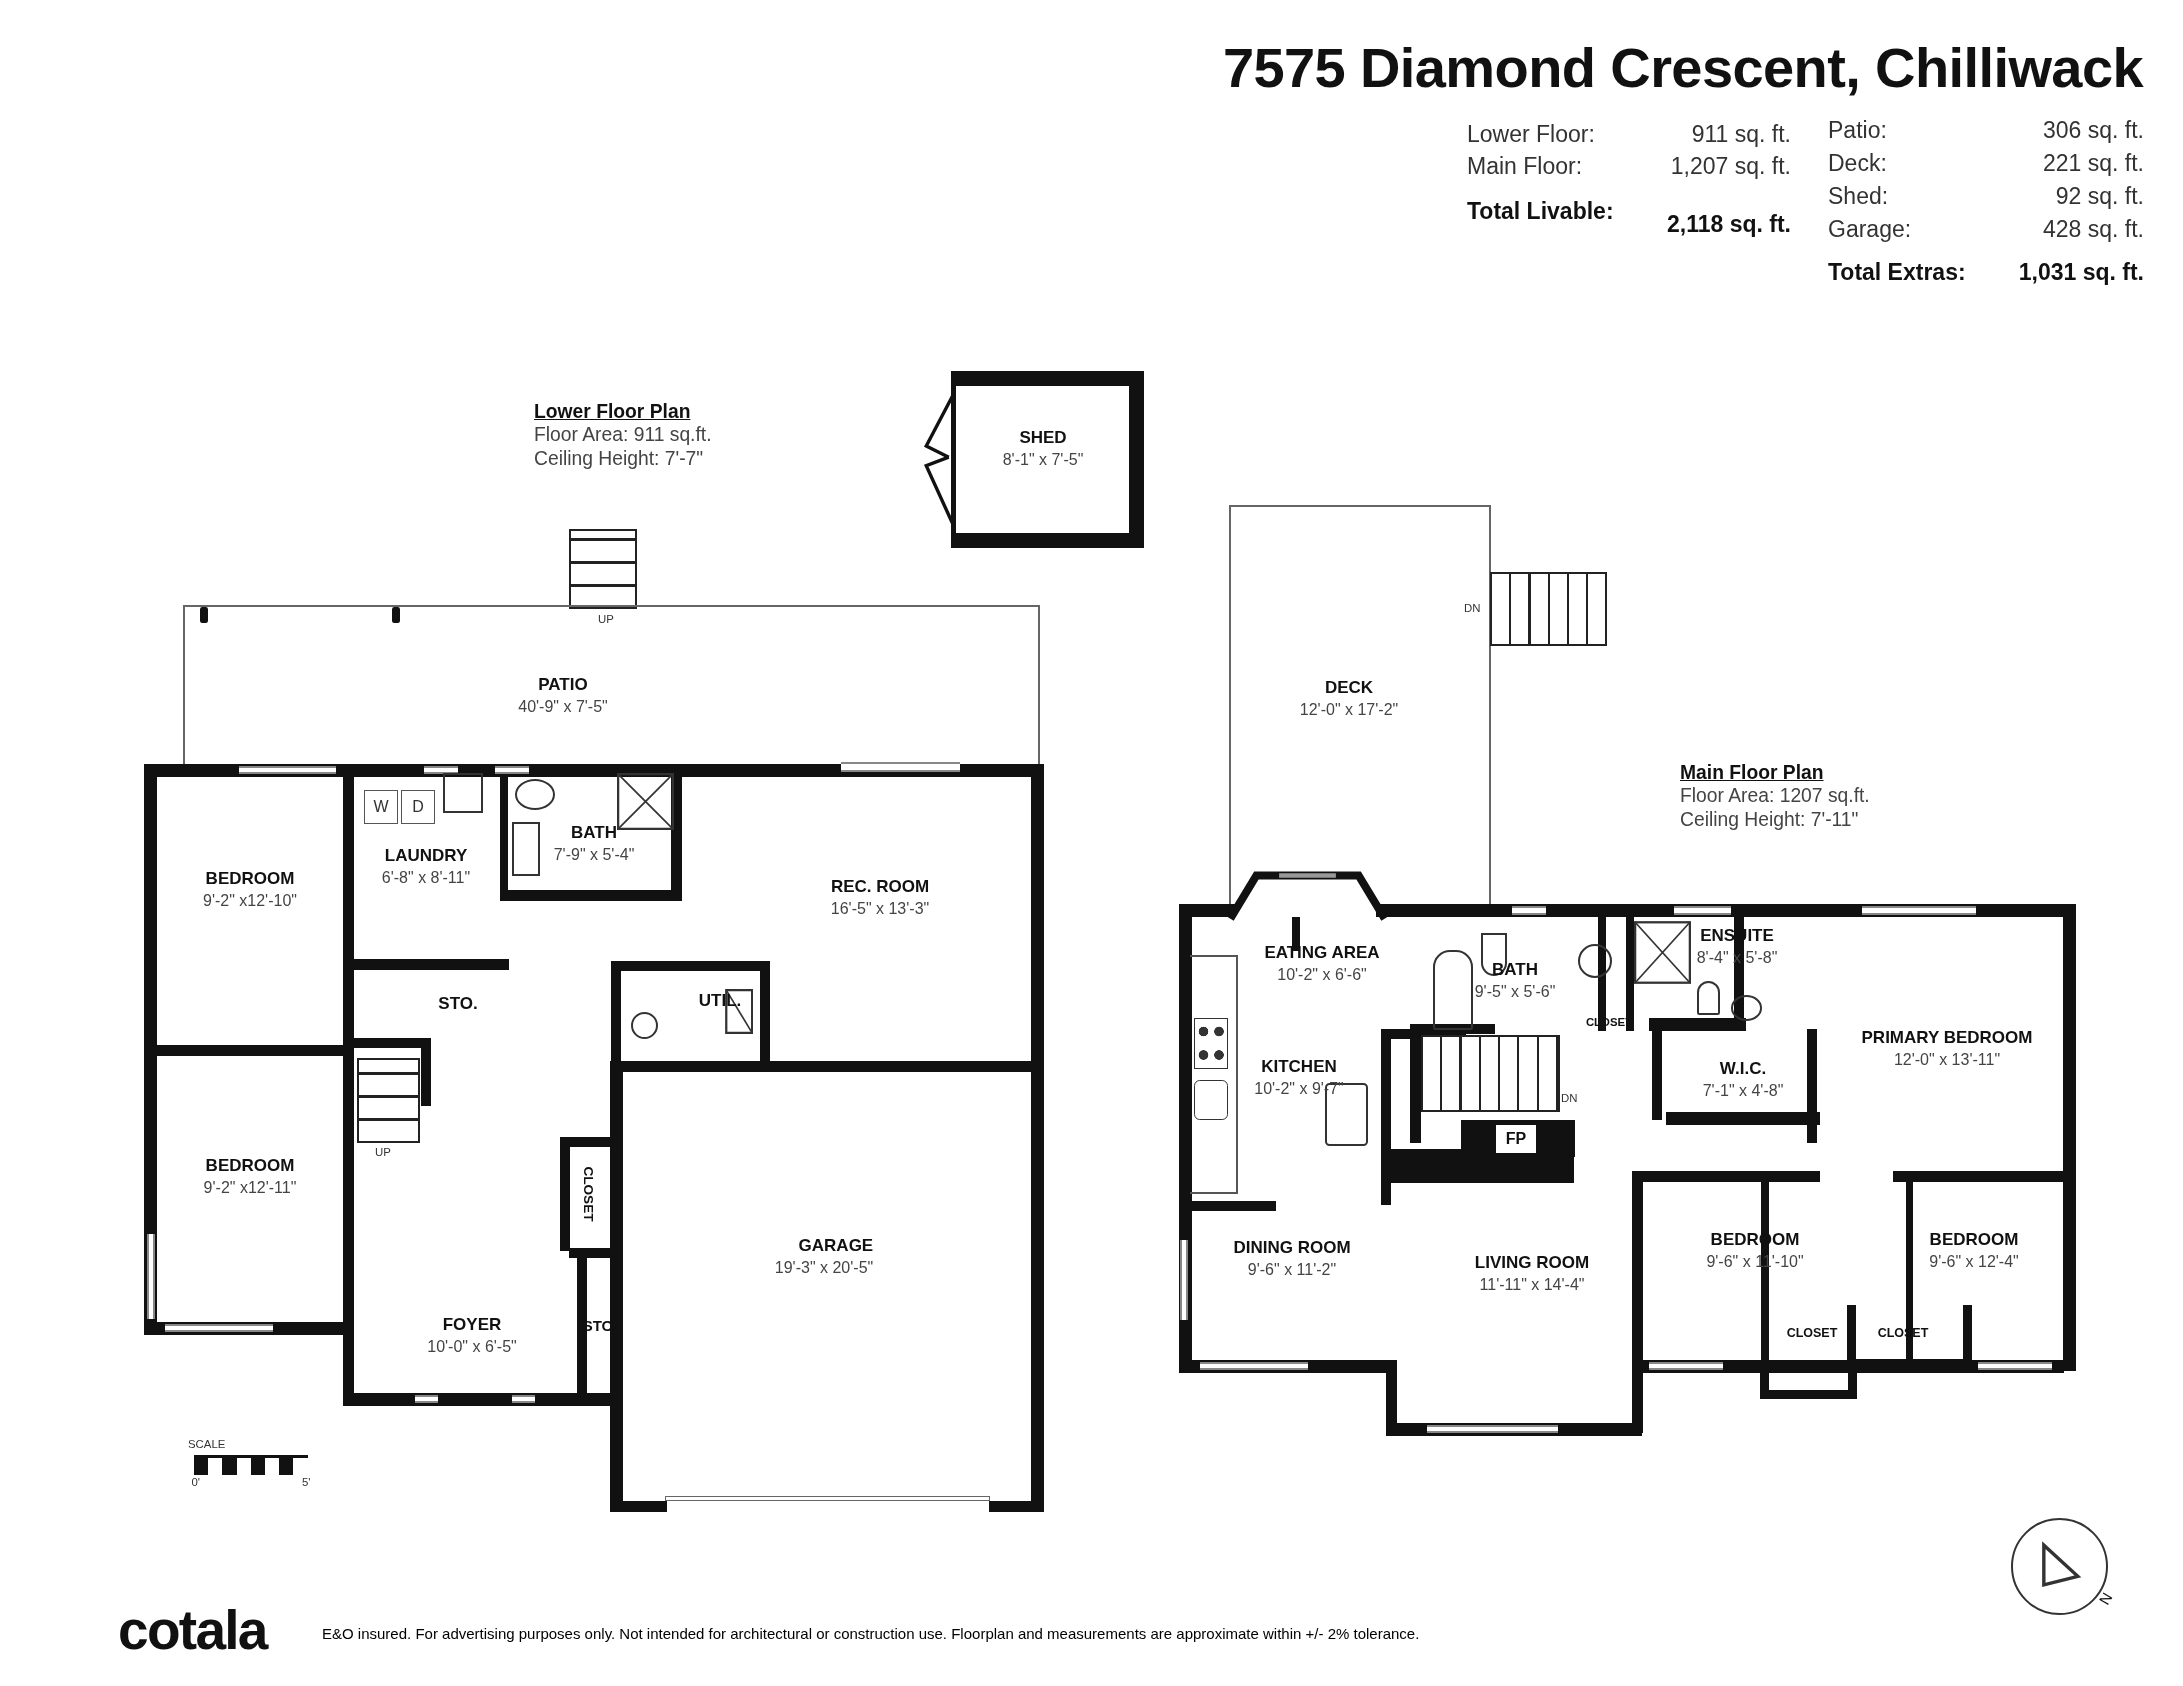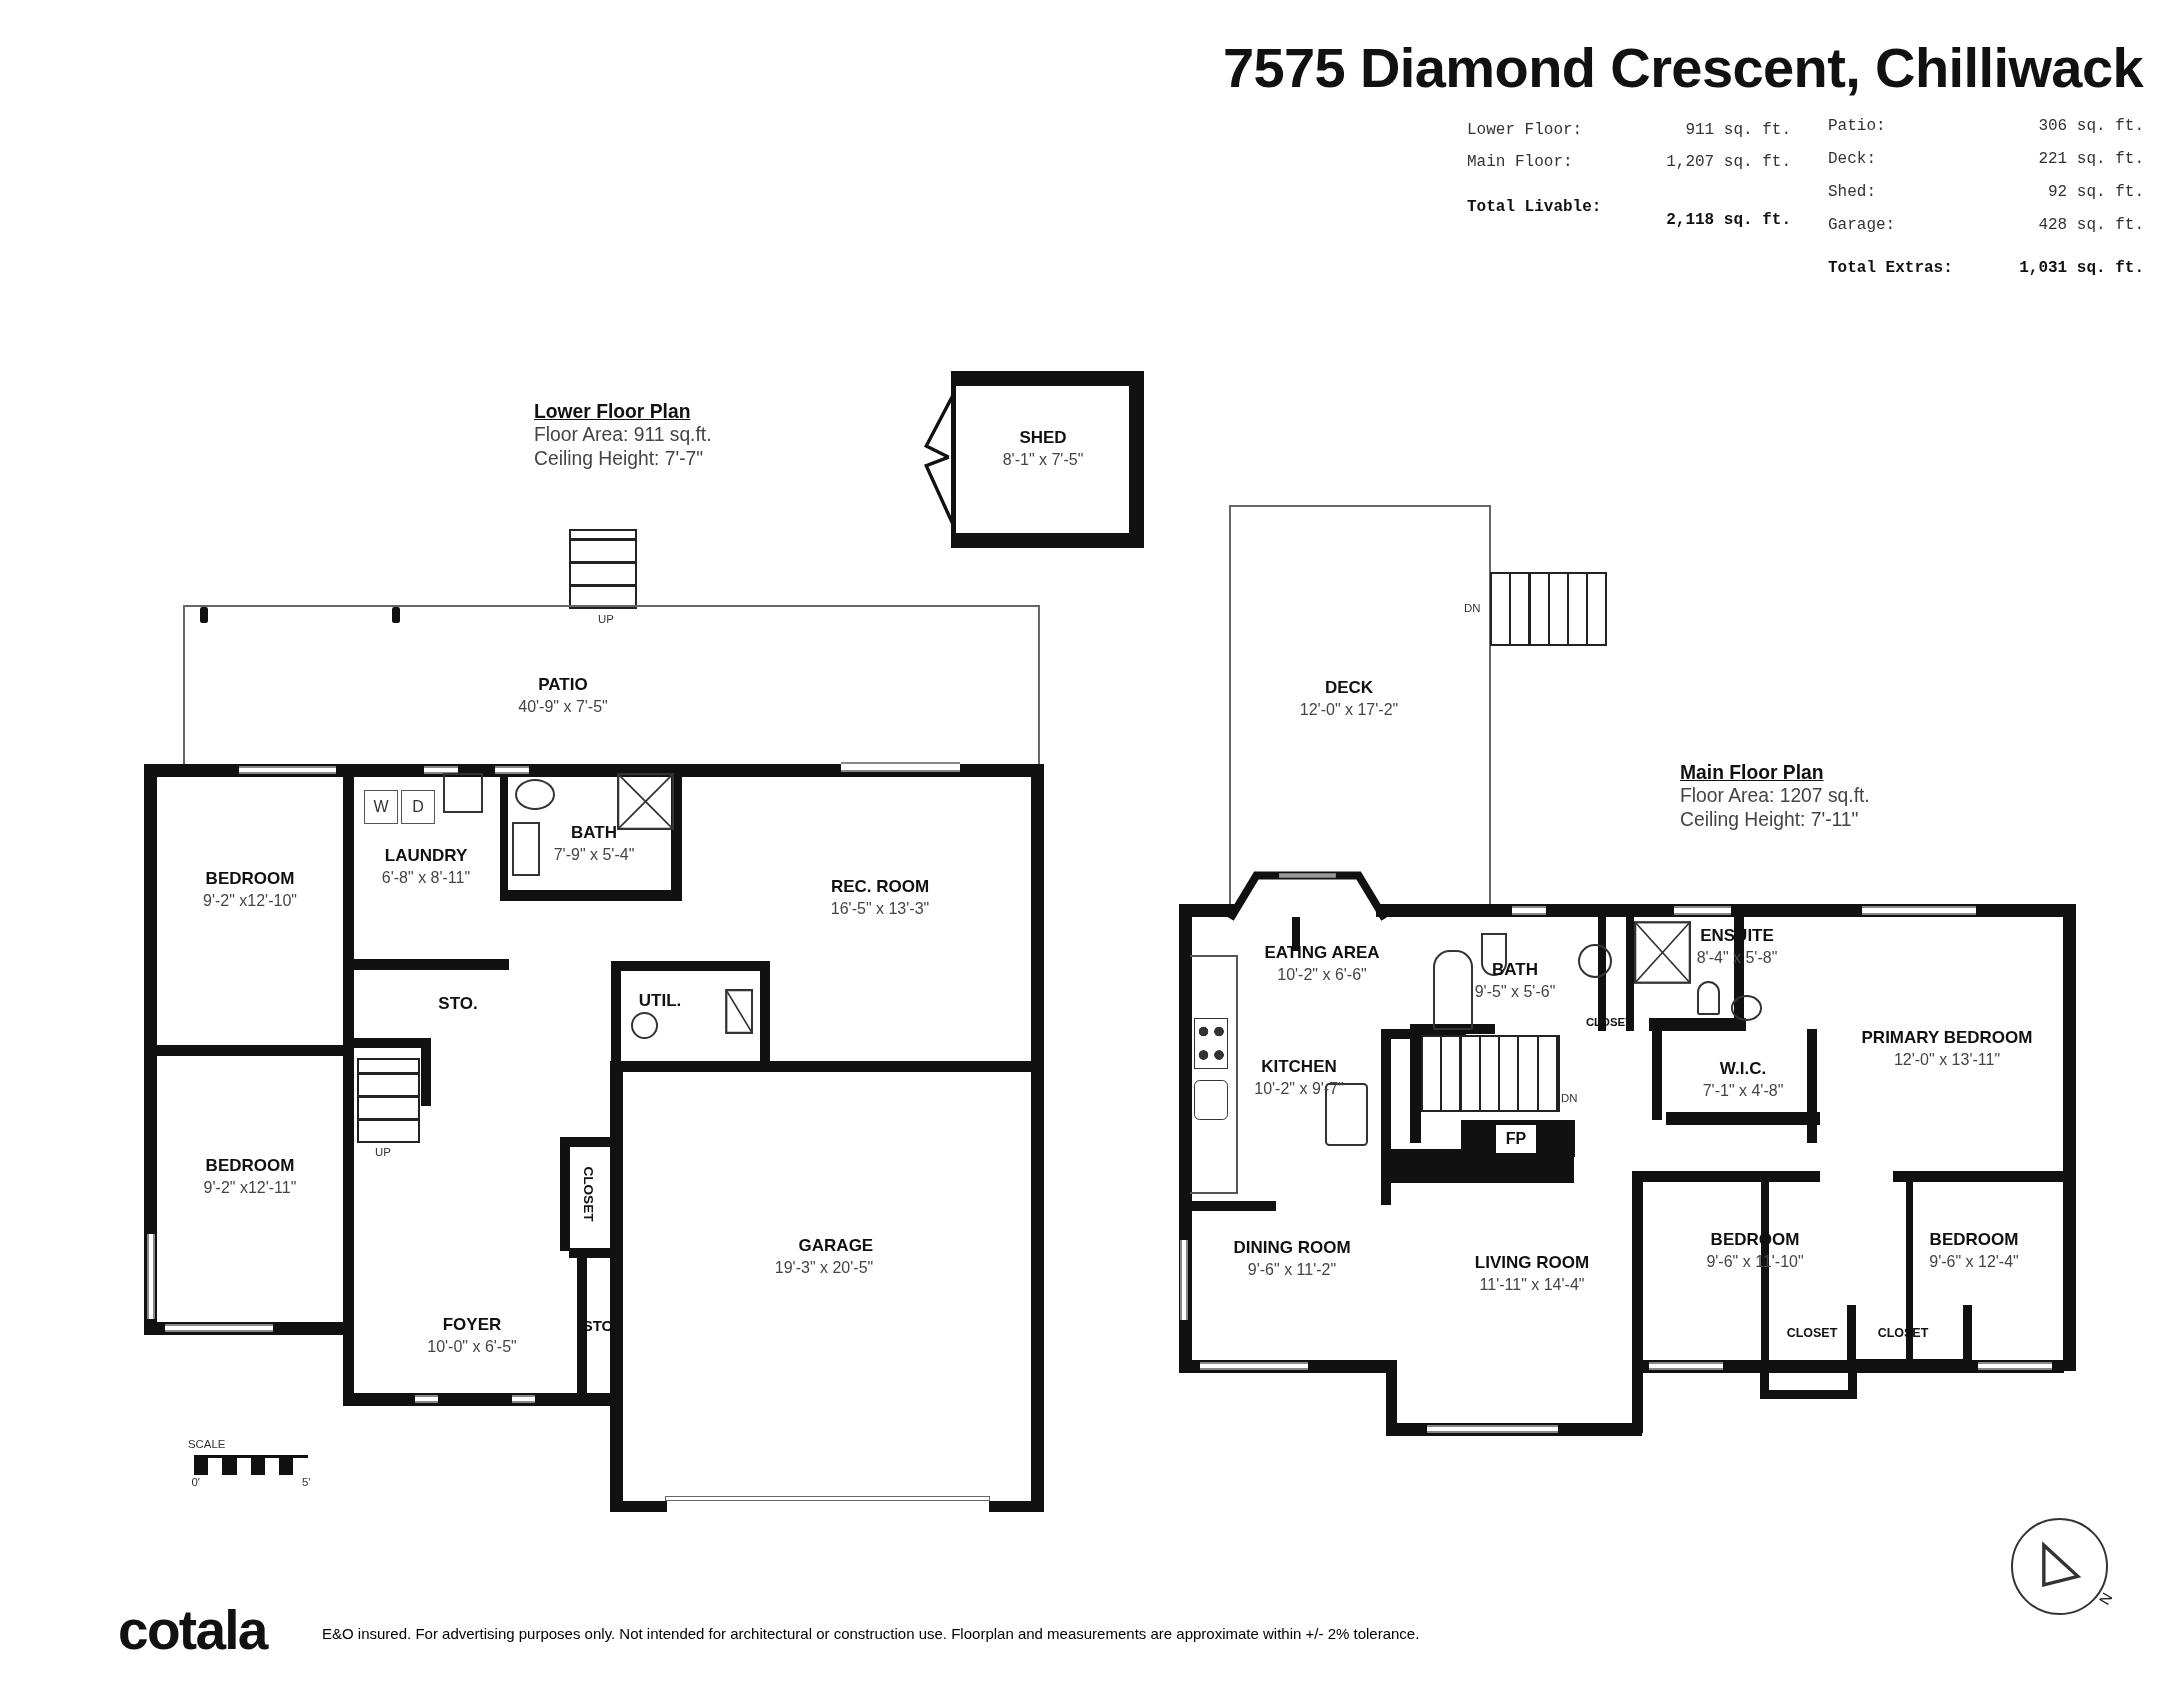--- a/index.html
+++ b/index.html
@@ -1,19 +1,19 @@
 <!DOCTYPE html>
 <html style="font-size:9px"><head>
 <meta charset="utf-8">
 <style>
   html,body{margin:0;padding:0;background:#fff;}
   body{width:2183px;height:1687px;position:relative;overflow:hidden;font-family:"Liberation Sans","DejaVu Sans",sans-serif;color:#111;}
   .abs{position:absolute;}
   .title{right:40px;top:35px;font-size:56px;font-weight:bold;letter-spacing:-0.6px;white-space:nowrap;}
-  .stat{font-size:16px;color:#333;white-space:nowrap;font-family:Liberation Mono, monospace;}
+  .stat{font-size:23px;color:#333;white-space:nowrap;}
   .stat.bold{font-weight:bold;color:#111;}
   .wall{position:absolute;background:#111;}
   .thin{position:absolute;border:2.3px solid #666;box-sizing:border-box;}
   .room{position:absolute;text-align:center;transform:translate(-50%,-50%);white-space:nowrap;}
   .room .n{font-size:17px;font-weight:bold;display:block;}
   .room .d{font-size:16px;color:#444;display:block;margin-top:3.4px;}
   .plan-title{font-size:19.3px;font-weight:bold;text-decoration:underline;display:block;}
   .plan-sub{font-size:19.3px;color:#444;display:block;line-height:24px;}
   .win{position:absolute;background:#fff;border-top:2.8px solid #888;border-bottom:2.8px solid #888;box-sizing:border-box;}
   .winv{position:absolute;background:#fff;border-left:2.8px solid #888;border-right:2.8px solid #888;box-sizing:border-box;}
@@ -147,21 +147,21 @@
     <span class="n">BATH</span>
     <span class="d">7'-9" x 5'-4"</span>
   </div>
   <div class="room" style="left:880px;top:898px;">
     <span class="n">REC. ROOM</span>
     <span class="d">16'-5" x 13'-3"</span>
   </div>
   <div class="room" style="left:458px;top:1004px;">
     <span class="n">STO.</span>
   </div>
-  <div class="room" style="left:660px;top:1001px;">
+  <div class="room" style="left:720px;top:1001px;">
     <span class="n">UTIL.</span>
   </div>
   <div class="room" style="left:250px;top:1177px;">
     <span class="n">BEDROOM</span>
     <span class="d">9'-2" x12'-11"</span>
   </div>
   <div class="room" style="left:588px;top:1194px;transform:translate(-50%,-50%) rotate(90deg);">
     <span class="n" style="font-size:13.6px;">CLOSET</span>
   </div>
   <div class="room" style="left:824px;top:1257px;text-align:right;">

